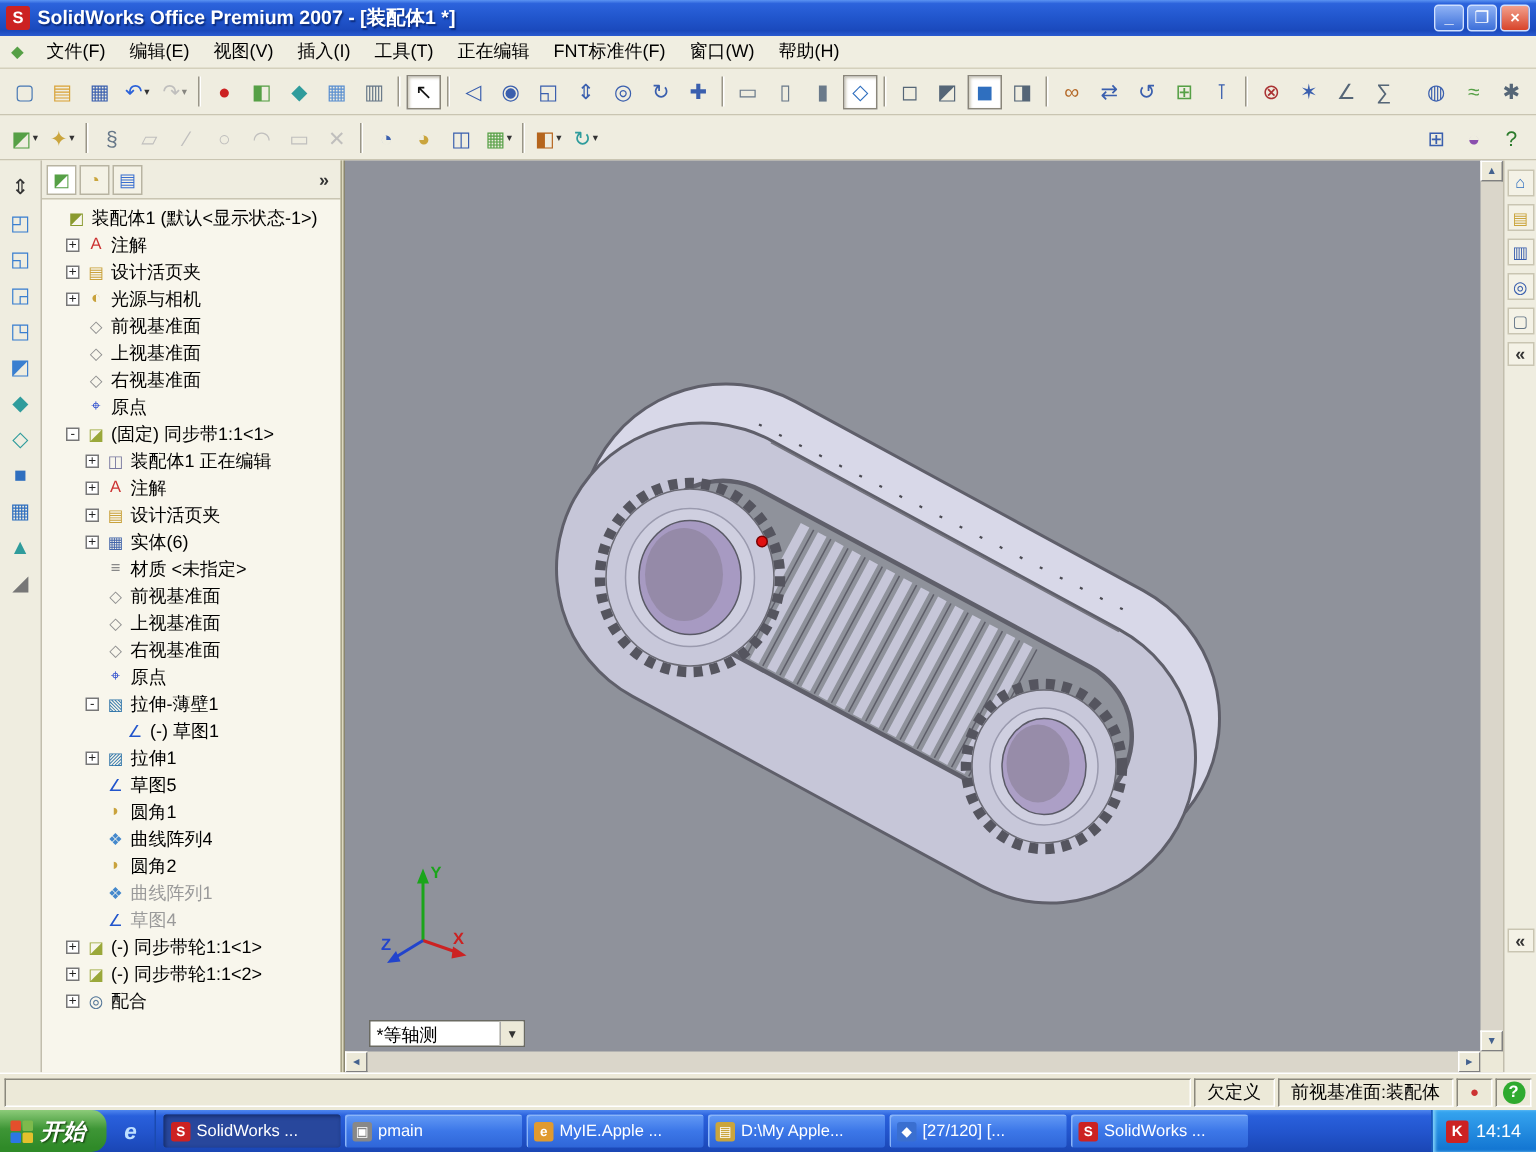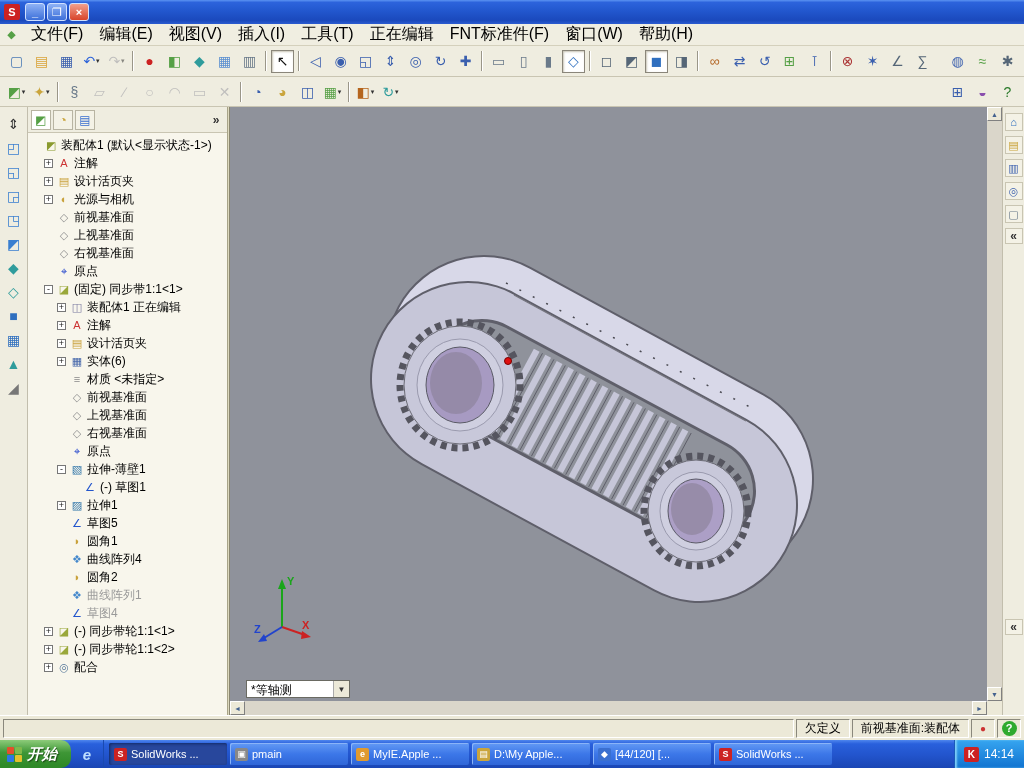--- a/index.html
+++ b/index.html
@@ -20,21 +20,21 @@
     background:linear-gradient(180deg,#8FB2F5,#3C6FD9); color:#fff; font-weight:bold; font-size:11px;
     display:flex; align-items:center; justify-content:center; line-height:1; }
   .wbtn.close { background:linear-gradient(180deg,#F2A08C,#D8442A); }
 
   
   .menubar { position:absolute; left:0; top:24px; width:1024px; height:22px; background:#F0EEE1;
     border-bottom:1px solid #d4d0bc; display:flex; align-items:center; padding:0 2px; }
   .doc-icon { width:15px; height:15px; display:flex; align-items:center; justify-content:center;
     font-size:11px; margin:0 4px 0 2px; }
   .menu-items { display:flex; height:100%; align-items:center; }
-  .menu-item { padding:2px 8px; font-size:16px; color:#000; white-space:nowrap; }
+  .menu-item { padding:2px 8px; font-size:12px; color:#000; white-space:nowrap; }
 
   
   .toolbar { position:absolute; left:0; width:1024px; background:#EFEDE0; border-bottom:1px solid #c9c5b2;
     display:flex; align-items:center; padding:0 4px; }
   .tb1 { top:46px; height:31px; }
   .tb2 { top:77px; height:30px; }
   .tb-group { display:flex; align-items:center; }
   .tb-right { margin-left:auto; display:flex; align-items:center; }
   .tb-btn { width:23px; height:23px; margin:1px; display:flex; align-items:center; justify-content:center;
     border:1px solid transparent; }
@@ -137,20 +137,21 @@
   .tray-k { width:15px; height:15px; background:#cc2222; color:#fff; font-weight:bold; font-size:10px;
     display:flex; align-items:center; justify-content:center; border-radius:2px; }
 </style>
 </head>
 <body>
 
 <div class="app">
 
   <div class="titlebar">
     <span class="title-icon">S</span>
+    <span class="title-text">SolidWorks Office Premium 2007 - [装配体1 *]</span>
     <span class="win-controls">
       <span class="wbtn">_</span>
       <span class="wbtn">❐</span>
       <span class="wbtn close">×</span>
     </span>
   </div>
 
   <div class="menubar">
     <span class="doc-icon" style="color:#56a046">◆</span>
     <div class="menu-items">
@@ -729,21 +730,21 @@
         <div class="task-btn">
           <span class="task-icon" style="background: rgb(224, 154, 47);">e</span>
           <span class="task-label">MyIE.Apple ...</span>
         </div>
         <div class="task-btn">
           <span class="task-icon" style="background: rgb(202, 165, 61);">▤</span>
           <span class="task-label">D:\My Apple...</span>
         </div>
         <div class="task-btn">
           <span class="task-icon" style="background: rgb(58, 111, 208);">◆</span>
-          <span class="task-label">[44/120] [...</span>
+          <span class="task-label">[27/120] [...</span>
         </div>
         <div class="task-btn">
           <span class="task-icon" style="background: rgb(204, 34, 34);">S</span>
           <span class="task-label">SolidWorks ...</span>
         </div>
       </div>
     <div class="tray">
       <span class="tray-k">K</span>
       <span class="clock">14:14</span>
     </div>

